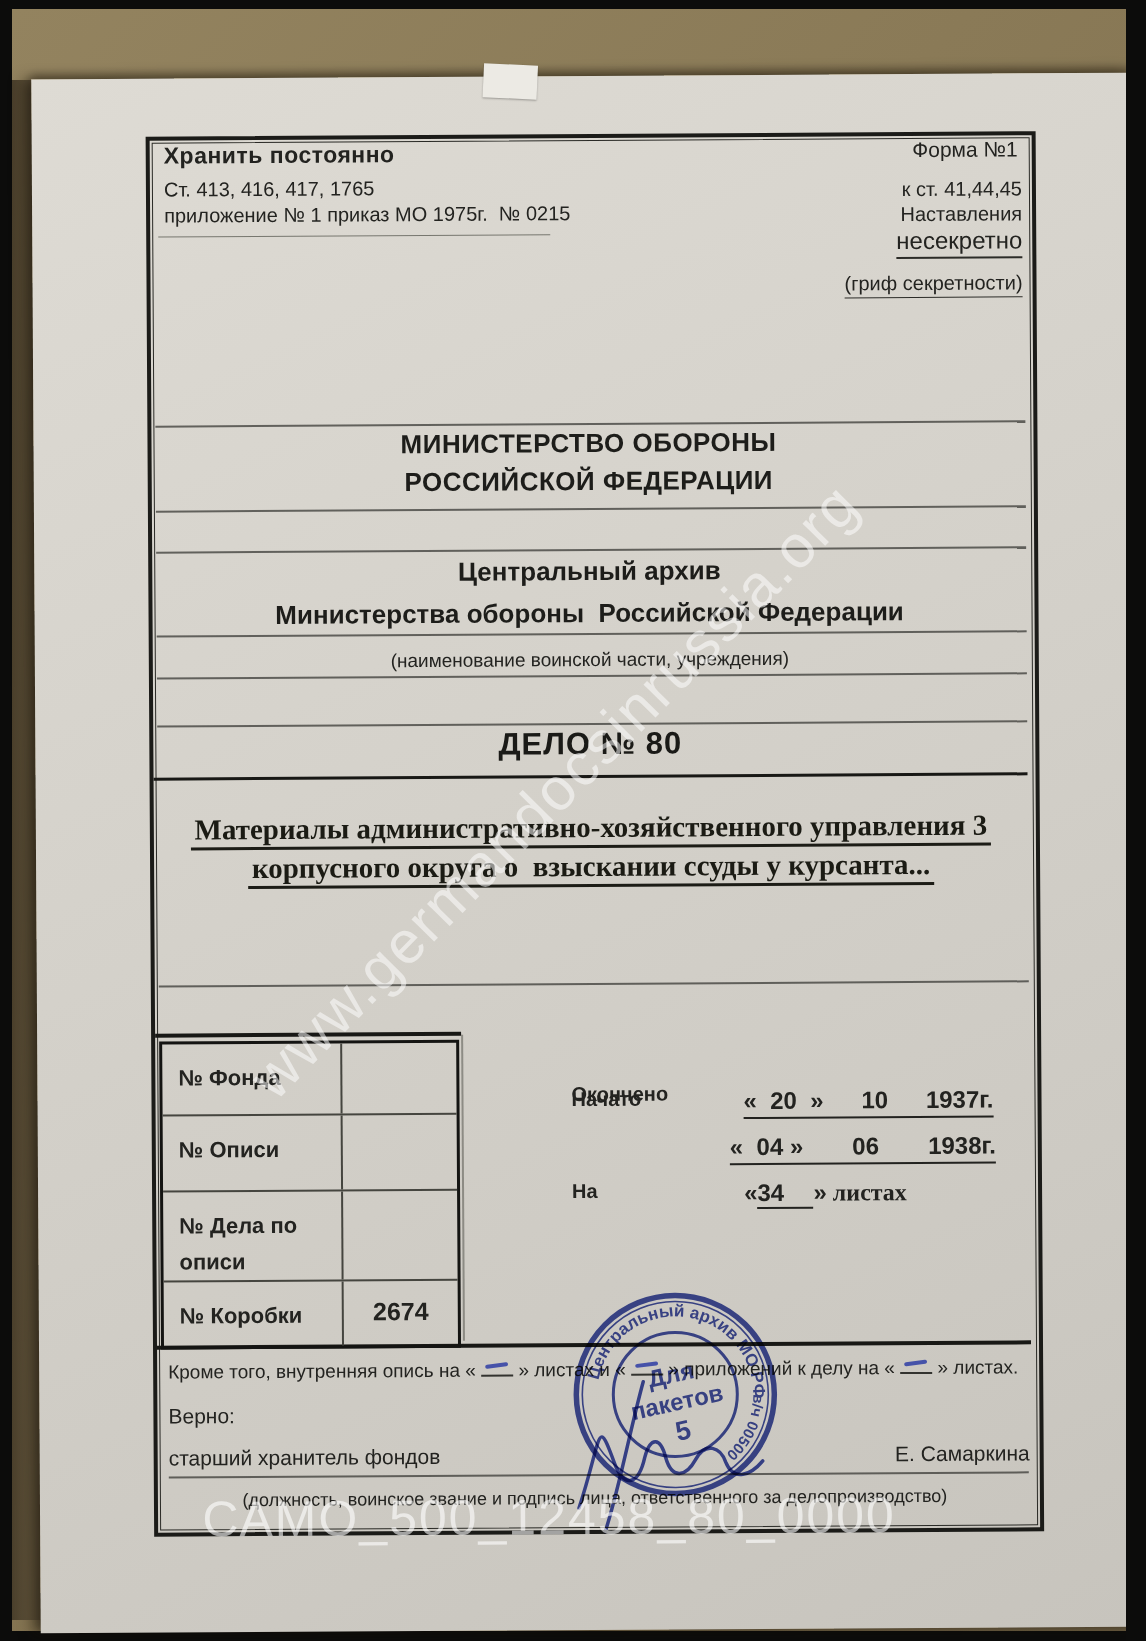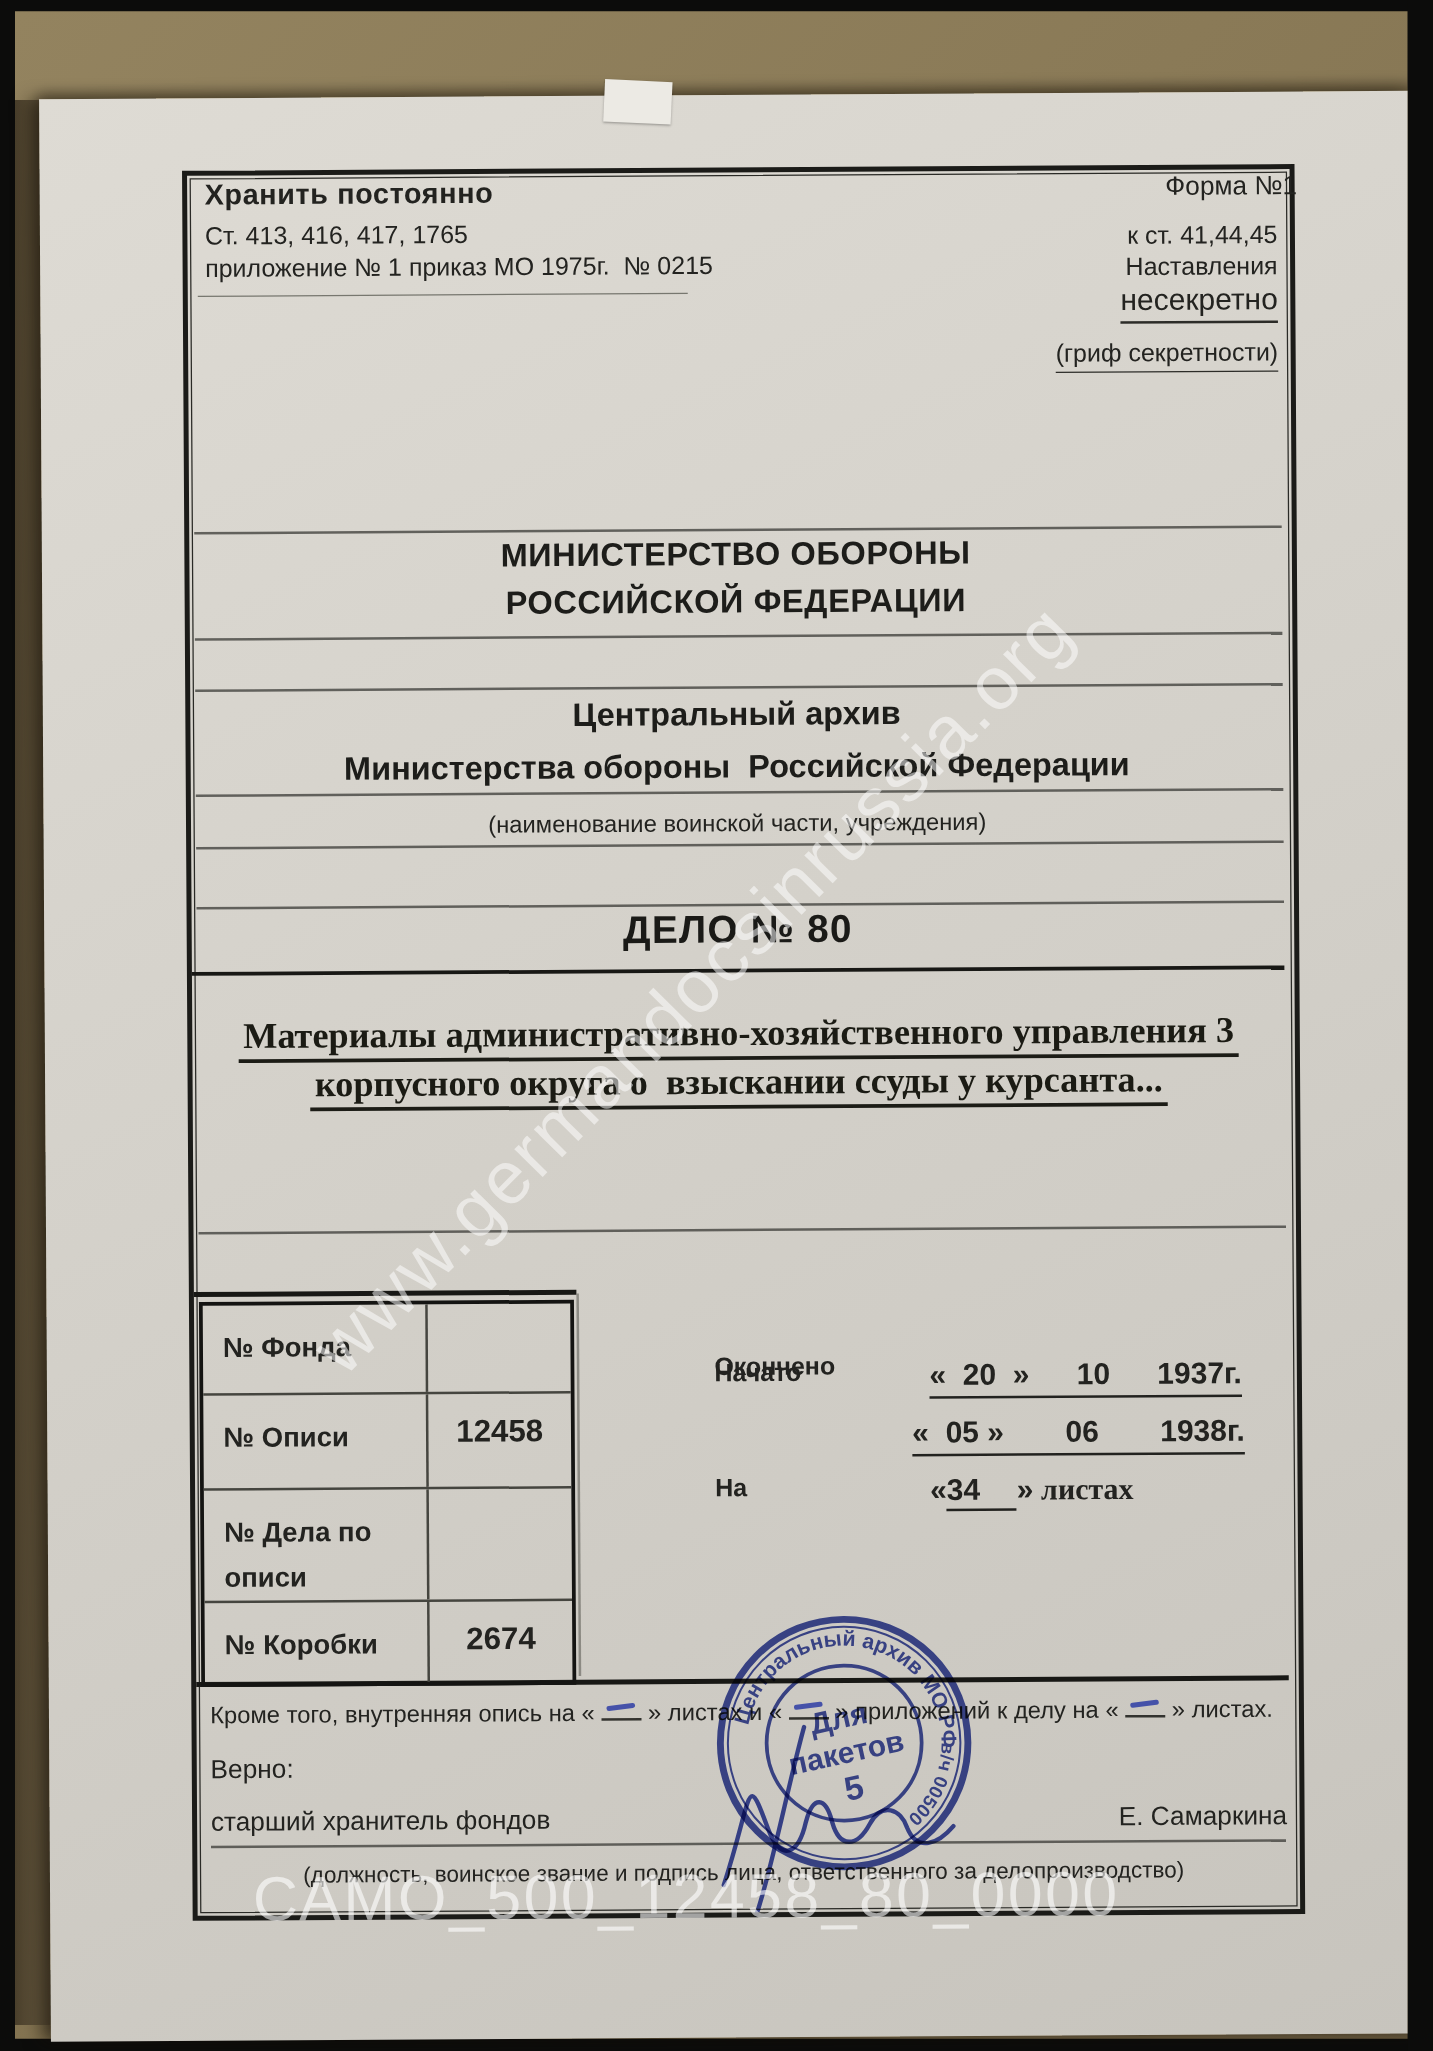--- a/index.html
+++ b/index.html
@@ -65,21 +65,21 @@
 
     <div class="frame">
       <div class="frame-inner"></div>
     </div>
 
     <div class="abs hdr1" style="left:132px;top:64px;">Хранить  постоянно</div>
     <div class="abs t20" style="left:132px;top:100px;">Ст. 413, 416, 417, 1765</div>
     <div class="abs t20 pre" style="left:132px;top:126px;">приложение № 1 приказ МО 1975г.  № 0215</div>
     <div class="rule-faint" style="left:126px;top:158px;width:392px;"></div>
 
-    <div class="abs t21" style="right:96px;top:64px;text-align:center;">Форма №1</div>
+    <div class="abs t21" style="right:116px;top:64px;text-align:center;">Форма №1</div>
     <div class="abs t20" style="right:112px;top:104px;">к ст. 41,44,45</div>
     <div class="abs t20" style="right:112px;top:129px;">Наставления</div>
     <div class="abs" style="right:112px;top:153px;font-size:24px;"><span class="u-block">несекретно</span></div>
     <div class="abs t20" style="right:112px;top:198px;"><span class="u-block" style="border-bottom-width:1.5px;">(гриф секретности)</span></div>
 
     <div class="rule" style="left:122px;top:347px;width:870px;"></div>
     <div class="rule" style="left:122px;top:432px;width:870px;"></div>
     <div class="rule" style="left:122px;top:473px;width:870px;"></div>
     <div class="rule" style="left:122px;top:557px;width:870px;"></div>
     <div class="rule" style="left:122px;top:599px;width:870px;"></div>
@@ -101,40 +101,39 @@
     <div class="abs ctr title-line pre" style="top:774px;"><span>корпусного округа о  взыскании ссуды у курсанта...</span></div>
 
     <div class="rule-thick" style="left:118px;top:955px;width:306px;"></div>
     <div class="abs" style="left:424px;top:958px;width:2px;height:306px;background:#55554f;opacity:.55;"></div>
     <div class="fond-box">
       <div class="fond-row r1">
         <div class="fond-label">№ Фонда</div>
       </div>
       <div class="fond-row r2">
         <div class="fond-label">№ Описи</div>
-        <div class="fond-value">12458</div>
       </div>
       <div class="fond-row r3">
         <div class="fond-label">№ Дела по описи</div>
       </div>
       <div class="fond-row r4">
         <div class="fond-label">№ Коробки</div>
         <div class="fond-value">2674</div>
       </div>
     </div>
 
     <div class="date-label" style="top:1012px;">Начато</div>
     <div class="date-value" style="left:706px;top:1012px;width:250px;">
       <span class="pre">«  20  »</span>
       <span>10</span>
       <span>1937г.</span>
     </div>
     <div class="date-label" style="top:1007px;">Окончено</div>
     <div class="date-value" style="left:692px;top:1058px;width:266px;">
-      <span class="pre">«  05 »</span>
+      <span class="pre">«  04 »</span>
       <span>06</span>
       <span>1938г.</span>
     </div>
     <div class="date-label" style="top:1104px;">На</div>
     <div class="sheets" style="top:1104px;">
       <span>«</span><span class="num">34</span><span>»</span><span class="suffix pre"> листах</span>
     </div>
 
     <div class="abs t19" style="left:129px;top:1283px;width:870px;">
       <span class="pre">Кроме того, внутренняя опись на « </span><span class="blank"><span class="pen-dash"></span></span><span class="pre"> » листах и « </span><span class="blank"><span class="pen-dash"></span></span><span class="pre"> » приложений к делу на « </span><span class="blank"><span class="pen-dash"></span></span><span class="pre"> » листах.</span>

